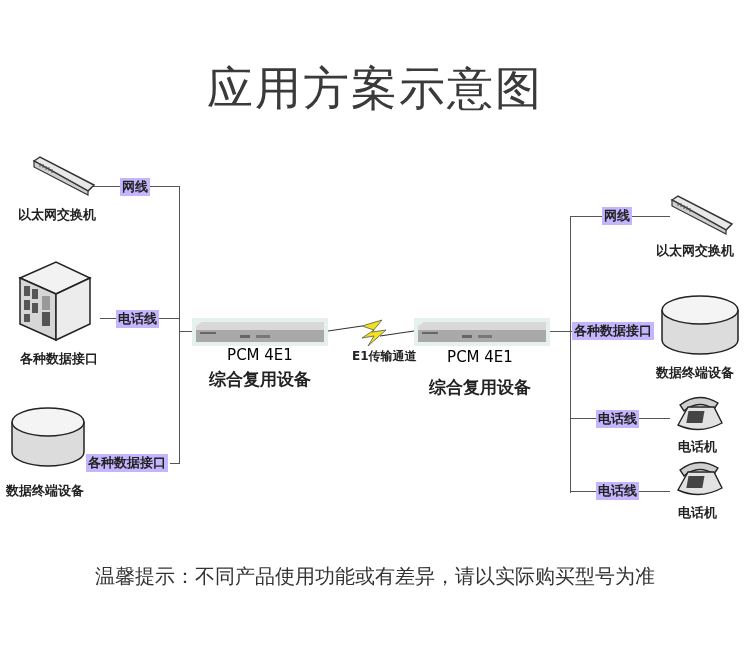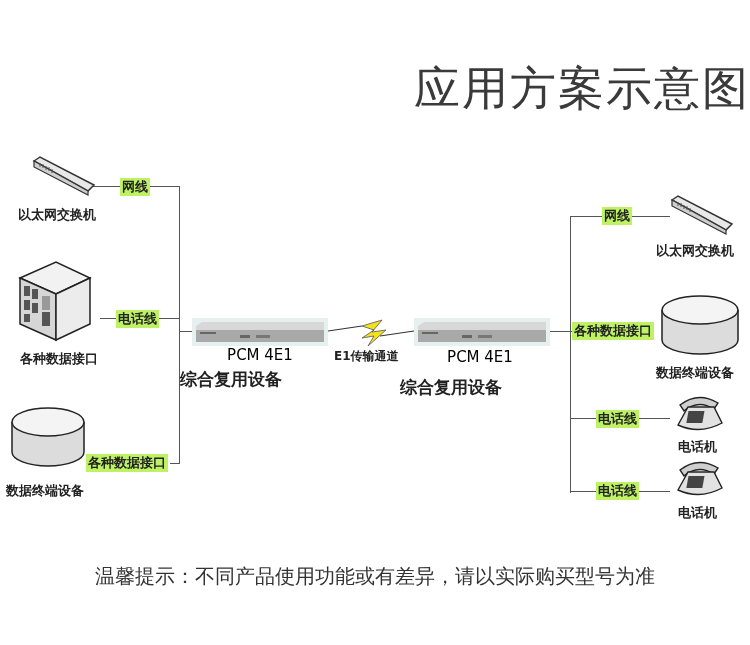--- a/index.html
+++ b/index.html
@@ -1,23 +1,23 @@
 <!DOCTYPE html>
 <html><head>
 <meta charset="utf-8">
 <style>
   html, body { margin:0; padding:0; }
   body { width:750px; height:645px; background:#ffffff; position:relative; overflow:hidden;
          font-family: "DejaVu Sans", "Liberation Sans", sans-serif; color:#222; }
   .abs { position:absolute; }
-  .title { left:0; top:58px; width:750px; text-align:right; font-size:46px; color:#3a3a3a; letter-spacing:2px; }
-  .lbl { font-size:13px; font-weight:bold; color:#222; white-space:nowrap; background:#bef264; padding:0 2px; }
+  .title { left:0; top:58px; width:750px; text-align:center; font-size:46px; color:#3a3a3a; letter-spacing:2px; }
+  .lbl { font-size:13px; font-weight:bold; color:#222; white-space:nowrap; background:#c4b5fd; padding:0 2px; }
   .dev-lbl { font-size:13px; font-weight:bold; color:#222; white-space:nowrap;text-align:center; }
   .pcm-name { font-size:15px; color:#000000; text-align:center; width:160px; }
-  .pcm-sub { font-size:17px; font-weight:bold; color:#222; text-align:left; width:160px; }
+  .pcm-sub { font-size:17px; font-weight:bold; color:#222; text-align:center; width:160px; }
   .line-h { height:1px; background:#555; }
   .line-v { width:1px; background:#555; }
   .note { left:0; top:563px; width:750px; text-align:center; font-size:20px; color:#333; }
   svg { overflow:visible; }
 </style>
 </head>
 <body>
 
 <div class="abs title">应用方案示意图</div>
 
@@ -86,21 +86,21 @@
     <rect x="64" y="17" width="14" height="3" fill="#777"></rect>
 </svg>
 <div class="abs pcm-name" style="left:180px; top:346px;">PCM 4E1</div>
 <div class="abs pcm-sub" style="left:180px; top:368px;">综合复用设备</div>
 
 <svg class="abs" style="left:328px; top:318px;" width="86" height="30">
   <line x1="0" y1="13" x2="34" y2="8" stroke="#333" stroke-width="1.2"></line>
   <line x1="52" y1="18" x2="86" y2="13" stroke="#333" stroke-width="1.2"></line>
   <polygon id="bolt" points="34,8 54,2 44,14 58,12 40,28 46,18 34,20 46,12" stroke="#555" stroke-width="0.8" fill="#f5e11a"></polygon>
 </svg>
-<div class="abs dev-lbl" style="left:334px; top:348px; font-size:12px;">E1传输通道</div>
+<div class="abs dev-lbl" style="left:352px; top:348px; font-size:12px;">E1传输通道</div>
 
 <svg class="abs" style="left:414px; top:318px;" width="136" height="28">
   <rect x="0" y="0" width="136" height="28" fill="#e6f0ee"></rect>
   <polygon points="4,8 10,4 132,4 132,12 4,12" fill="#d8d8d8"></polygon>
   <rect x="4" y="12" width="128" height="12" fill="#a9a9a9"></rect>
   <rect x="8" y="14" width="16" height="2" fill="#666"></rect>
   <rect x="48" y="17" width="10" height="3" fill="#666"></rect>
     <rect x="64" y="17" width="14" height="3" fill="#777"></rect>
 </svg>
 <div class="abs pcm-name" style="left:400px; top:348px;">PCM 4E1</div>

